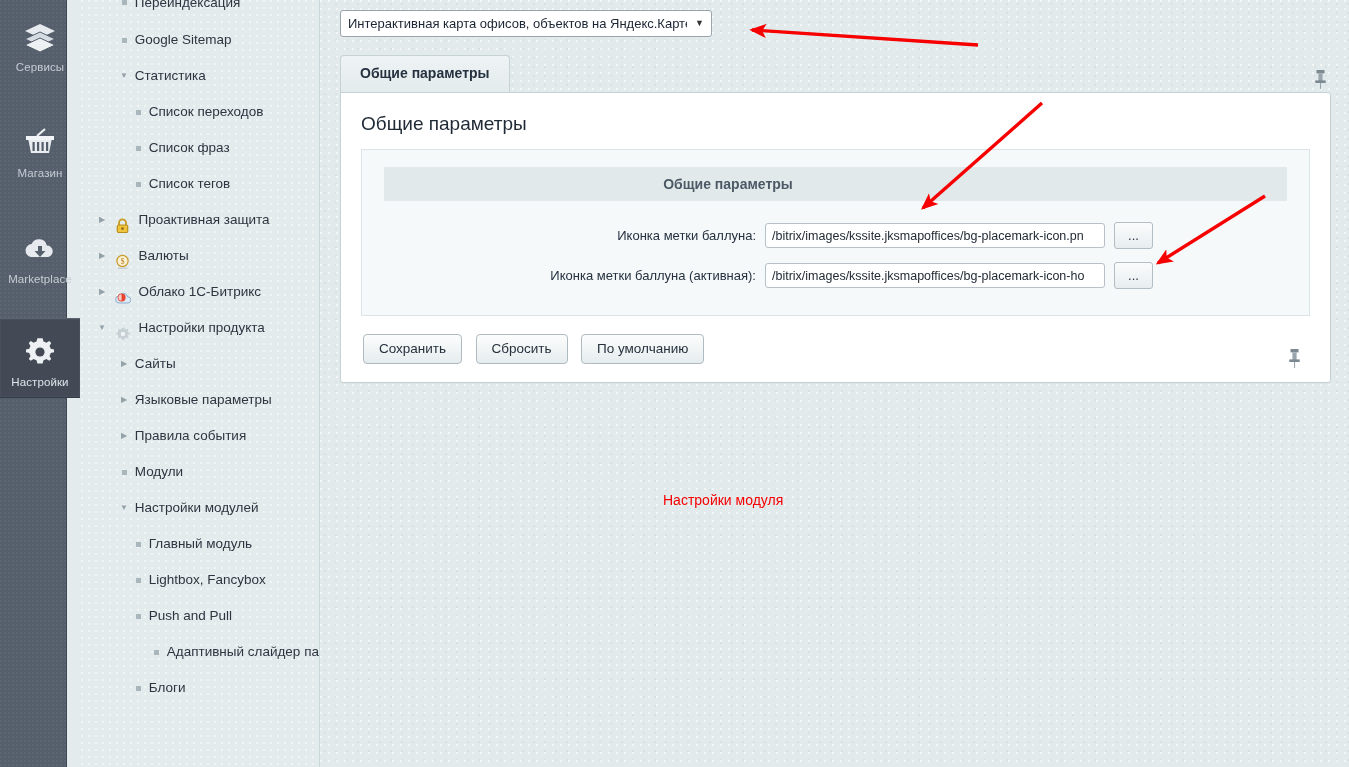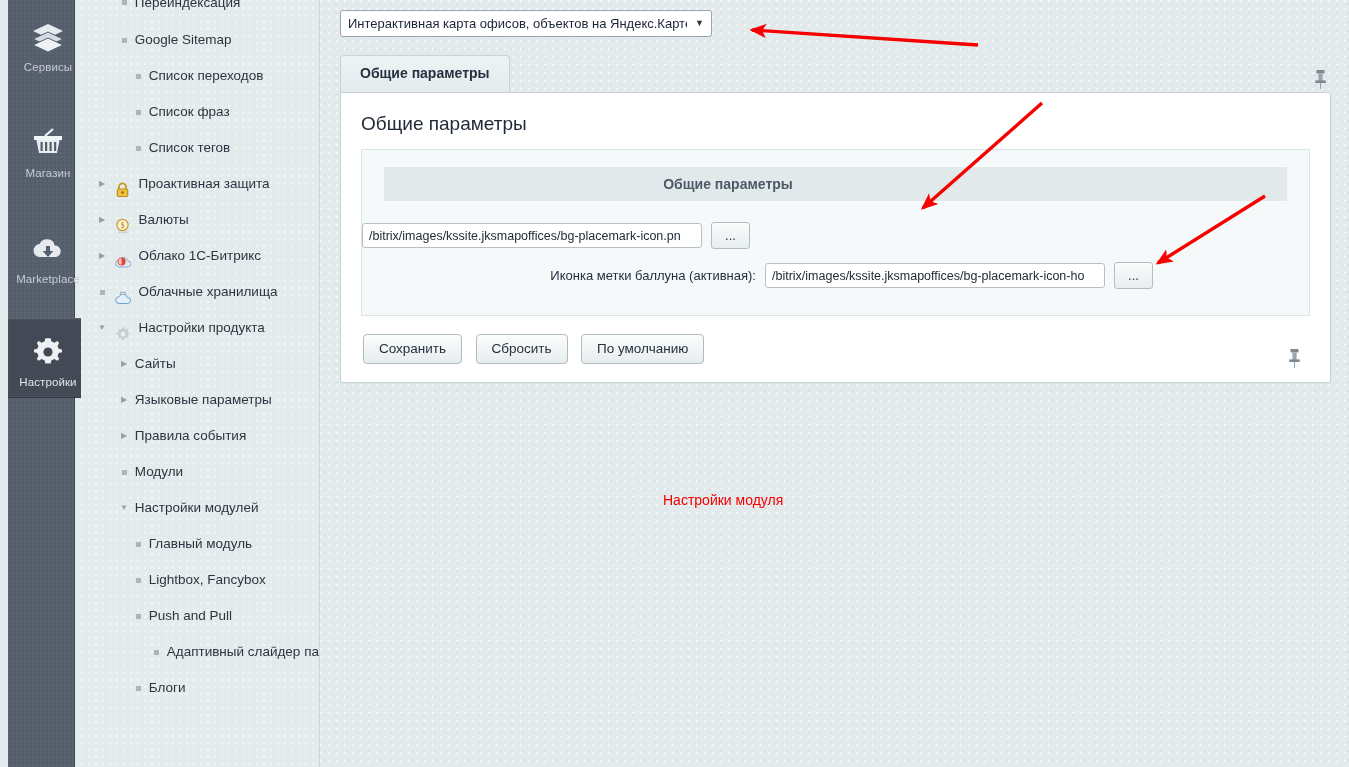--- a/index.html
+++ b/index.html
@@ -24,21 +24,21 @@
     left: 320px; top: 0; right: 0; bottom: 0;
     background-color: #e3eaec;
     background-image:
       radial-gradient(circle at 1px 1px, rgba(255,255,255,.55) 1px, transparent 0),
       radial-gradient(circle at 5px 4px, rgba(195,210,214,.35) 1px, transparent 0);
     background-size: 8px 8px, 11px 9px;
   }
 
   
   #icon-rail {
-    position: absolute; left: 8px; top: 0;
+    position: absolute; left: 0; top: 0;
     width: 67px; height: 767px;
     background: #555e6b;
     background-image: radial-gradient(circle at 1px 1px, rgba(255,255,255,.045) 1px, transparent 0);
     background-size: 4px 4px;
     border-right: 1px solid #3f4753;
   }
   .rail-item {
     width: 80px;
     padding: 12px 0 9px 0;
     text-align: center;
@@ -334,20 +334,24 @@
       <span class="bullet"><i></i></span>
       <span class="tl">Переиндексация</span>
     </div>
 
     <div class="tree-row lvl3">
       <span class="bullet"><i></i></span>
       <span class="tl">Google Sitemap</span>
     </div>
 
 
+    <div class="tree-row lvl3">
+      <span class="tw">▼</span>
+      <span class="tl">Статистика</span>
+    </div>
 
     <div class="tree-row lvl4" style="padding-left:50px">
       <span class="bullet"><i></i></span>
       <span class="tl">Список переходов</span>
     </div>
 
     <div class="tree-row lvl4" style="padding-left:50px">
       <span class="bullet"><i></i></span>
       <span class="tl">Список фраз</span>
     </div>
@@ -387,30 +391,20 @@
       <span class="ti">
         <svg width="16" height="16" viewBox="0 0 16 16">
           <path d="M4 13 a3.5 3.5 0 0 1 .3 -7 a4.3 4.3 0 0 1 8.2 .8 a3.1 3.1 0 0 1 .6 6.2 z" fill="#dceaf6" stroke="#7fa8cc" stroke-width=".9"></path>
           <circle cx="6.6" cy="7.4" r="4" fill="#e8422e"></circle>
           <path d="M6.6 4.2 a3.2 3.2 0 0 0 0 6.4 z" fill="#f7f7f7" opacity=".75"></path>
         </svg>
       </span>
       <span class="tl">Облако 1С-Битрикс</span>
     </div>
 
-    <div class="tree-row lvl2" style="padding-left:14px">
-      <span class="bullet"><i></i></span>
-      <span class="ti">
-        <svg width="16" height="16" viewBox="0 0 16 16">
-          <path d="M4 13.5 a3.4 3.4 0 0 1 .2 -6.8 a4.2 4.2 0 0 1 8 .7 a3 3 0 0 1 .6 6.1 z" fill="#e4f0fa" stroke="#6f9fc6" stroke-width="1"></path>
-          <rect x="5.6" y="2.2" width="4.6" height="2.2" fill="#dfe6ea" stroke="#8ea4b0" stroke-width=".8"></rect>
-        </svg>
-      </span>
-      <span class="tl">Облачные хранилища</span>
-    </div>
 
     <div class="tree-row lvl2" style="padding-left:14px">
       <span class="tw">▼</span>
       <span class="ti">
         <svg width="16" height="16" viewBox="0 0 16 16">
           <path fill="#c6cfd4" d="M8 1.4 l1.2 0 .45 1.7 a5.3 5.3 0 0 1 1.3 .55 l1.5 -.85 .9 .9 -.85 1.5 a5.3 5.3 0 0 1 .55 1.3 l1.7 .45 0 1.2 -1.7 .45 a5.3 5.3 0 0 1 -.55 1.3 l.85 1.5 -.9 .9 -1.5 -.85 a5.3 5.3 0 0 1 -1.3 .55 l-.45 1.7 -1.2 0 -1.2 0 -.45 -1.7 a5.3 5.3 0 0 1 -1.3 -.55 l-1.5 .85 -.9 -.9 .85 -1.5 a5.3 5.3 0 0 1 -.55 -1.3 l-1.7 -.45 0 -1.2 1.7 -.45 a5.3 5.3 0 0 1 .55 -1.3 l-.85 -1.5 .9 -.9 1.5 .85 a5.3 5.3 0 0 1 1.3 -.55 z"></path>
           <circle cx="8" cy="8" r="2.3" fill="#eef2f3"></circle>
         </svg>
       </span>
       <span class="tl">Настройки продукта</span>
@@ -485,20 +479,21 @@
 
     <div id="card">
 
       <div id="card-title">Общие параметры</div>
 
       <div id="form-block">
 
         <div id="form-header">Общие параметры</div>
 
         <div class="form-row">
+          <div class="fr-label">Иконка метки баллуна:</div>
           <input class="fr-input" type="text" value="/bitrix/images/kssite.jksmapoffices/bg-placemark-icon.pn" style="">
           <button class="fr-browse">...</button>
         </div>
 
         <div class="form-row">
           <div class="fr-label">Иконка метки баллуна (активная):</div>
           <input class="fr-input" type="text" value="/bitrix/images/kssite.jksmapoffices/bg-placemark-icon-ho" style="">
           <button class="fr-browse">...</button>
         </div>
 

